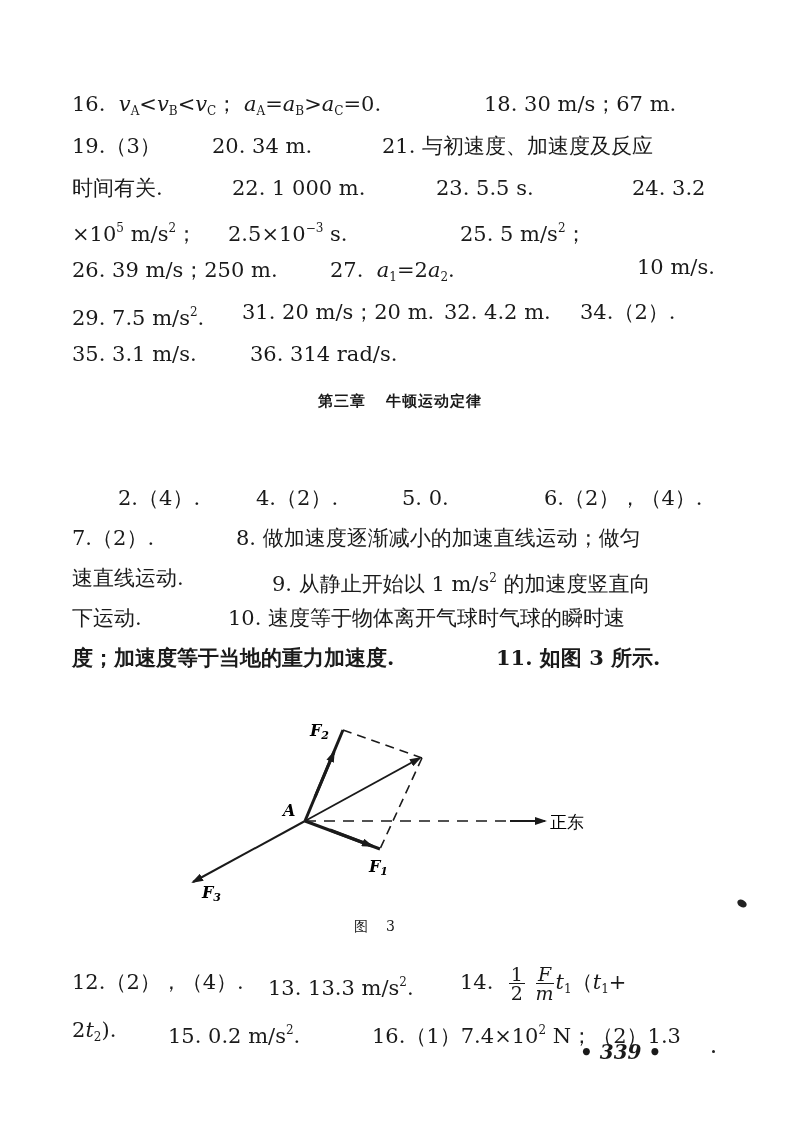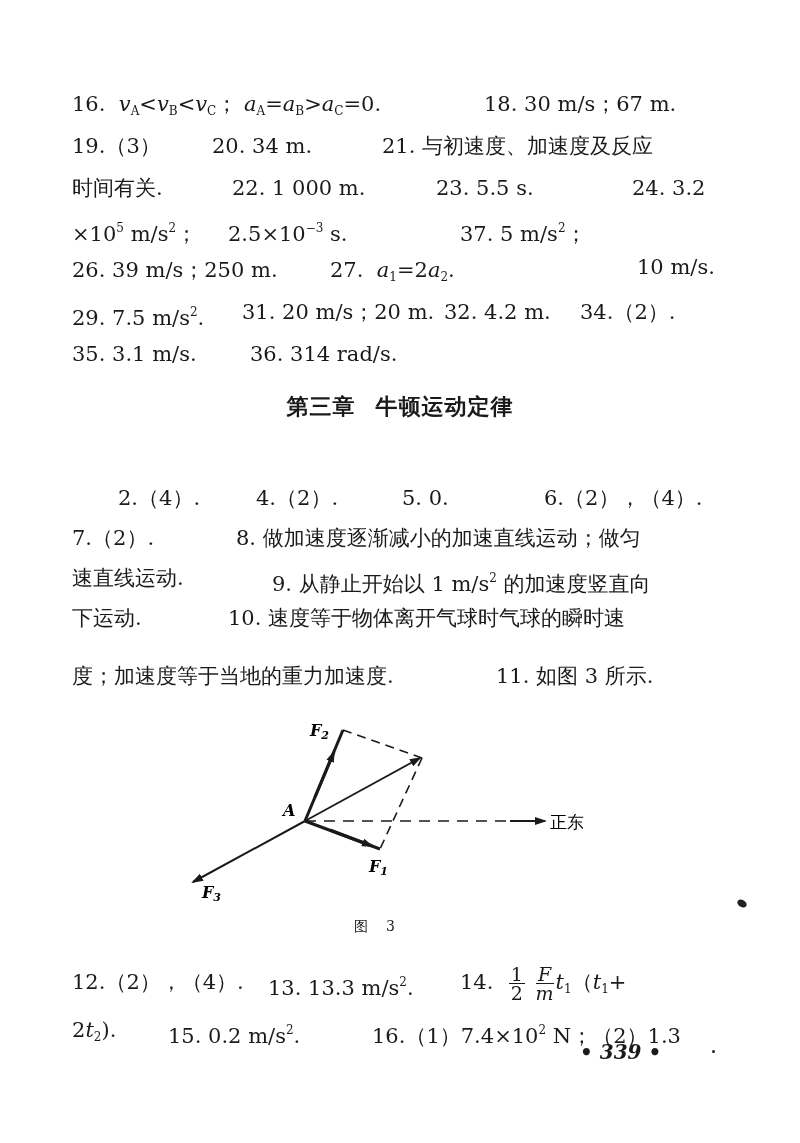--- a/index.html
+++ b/index.html
@@ -7,21 +7,21 @@
     width:800px; height:1143px; background:#ffffff; position:relative; overflow:hidden;
     font-family:"DejaVu Serif","Liberation Serif",serif; color:#1a1a1a;
   }
   .line {
     position:absolute; left:72px; width:650px; height:40px;
     font-size:21px; line-height:40px; white-space:nowrap;
   }
   .seg { position:absolute; top:0; }
   .title {
     position:absolute; top:392px; left:0; width:800px; text-align:center;
-    font-family:"DejaVu Sans","Liberation Sans",sans-serif; font-weight:bold; font-size:22px;
+    font-family:"DejaVu Sans","Liberation Sans",sans-serif; font-weight:bold; font-size:15px;
     letter-spacing:1px;
   }
   .title span { margin:0 10px; }
   i { font-style:italic; }
   sub { font-size:12px; vertical-align:-4px; }
   sup { font-size:12px; vertical-align:9px; }
   .frac { display:inline-block; vertical-align:middle; text-align:center; line-height:18px; font-size:19px; margin:0 2px; }
   .frac .num { display:block; border-bottom:1.5px solid #1a1a1a; padding:0 2px; }
   .frac .den { display:block; }
   .figure { position:absolute; left:180px; top:700px; width:440px; height:260px; }
@@ -47,21 +47,21 @@
 <div class="line" style="top:168px;">
   <span class="seg" style="left:0;">时间有关.</span>
   <span class="seg" style="left:160px;">22.  1 000 m.</span>
   <span class="seg" style="left:364px;">23.  5.5 s.</span>
   <span class="seg" style="left:560px;">24.  3.2</span>
 </div>
 
 <div class="line" style="top:208px;">
   <span class="seg" style="left:0;"><span>×10</span><sup>5</sup><span> m/s</span><sup>2</sup><span>；</span></span>
   <span class="seg" style="left:156px;"><span>2.5×10</span><sup>−3</sup><span> s.</span></span>
-  <span class="seg" style="left:388px;"><span>37.  5 m/s</span><sup>2</sup><span>；</span></span>
+  <span class="seg" style="left:388px;"><span>25.  5 m/s</span><sup>2</sup><span>；</span></span>
   <span class="seg" style="left:565px;margin-top:39px;">10 m/s.</span>
 </div>
 
 <div class="line" style="top:250px;">
   <span class="seg" style="left:0;">26.  39 m/s；250 m.</span>
   <span class="seg" style="left:258px;">27.&nbsp; <i>a</i><sub>1</sub>=2<i>a</i><sub>2</sub>.</span>
 </div>
 
 <div class="line" style="top:292px;">
   <span class="seg" style="left:0;"><span>29.  7.5 m/s</span><sup>2</sup><span>.</span></span>
@@ -94,21 +94,21 @@
 <div class="line" style="top:558px;">
   <span class="seg" style="left:0;">速直线运动.</span>
   <span class="seg" style="left:200px;"><span>9. 从静止开始以 1 m/s</span><sup>2</sup><span> 的加速度竖直向</span></span>
 </div>
 
 <div class="line" style="top:598px;">
   <span class="seg" style="left:0;">下运动.</span>
   <span class="seg" style="left:156px;">10.  速度等于物体离开气球时气球的瞬时速</span>
 </div>
 
-<div class="line" style="top:656px;">
+<div class="line" style="top:638px;font-weight:bold;">
   <span class="seg" style="left:0;">度；加速度等于当地的重力加速度.</span>
   <span class="seg" style="left:424px;">11.  如图 3 所示.</span>
 </div>
 
 <svg class="figure" viewBox="0 0 440 260">
   <defs>
     <marker id="ah" markerWidth="12" markerHeight="8" refX="10" refY="4" orient="auto" markerUnits="userSpaceOnUse">
       <path d="M0,0 L12,4 L0,8 Z" fill="#1a1a1a"></path>
     </marker>
   </defs>

